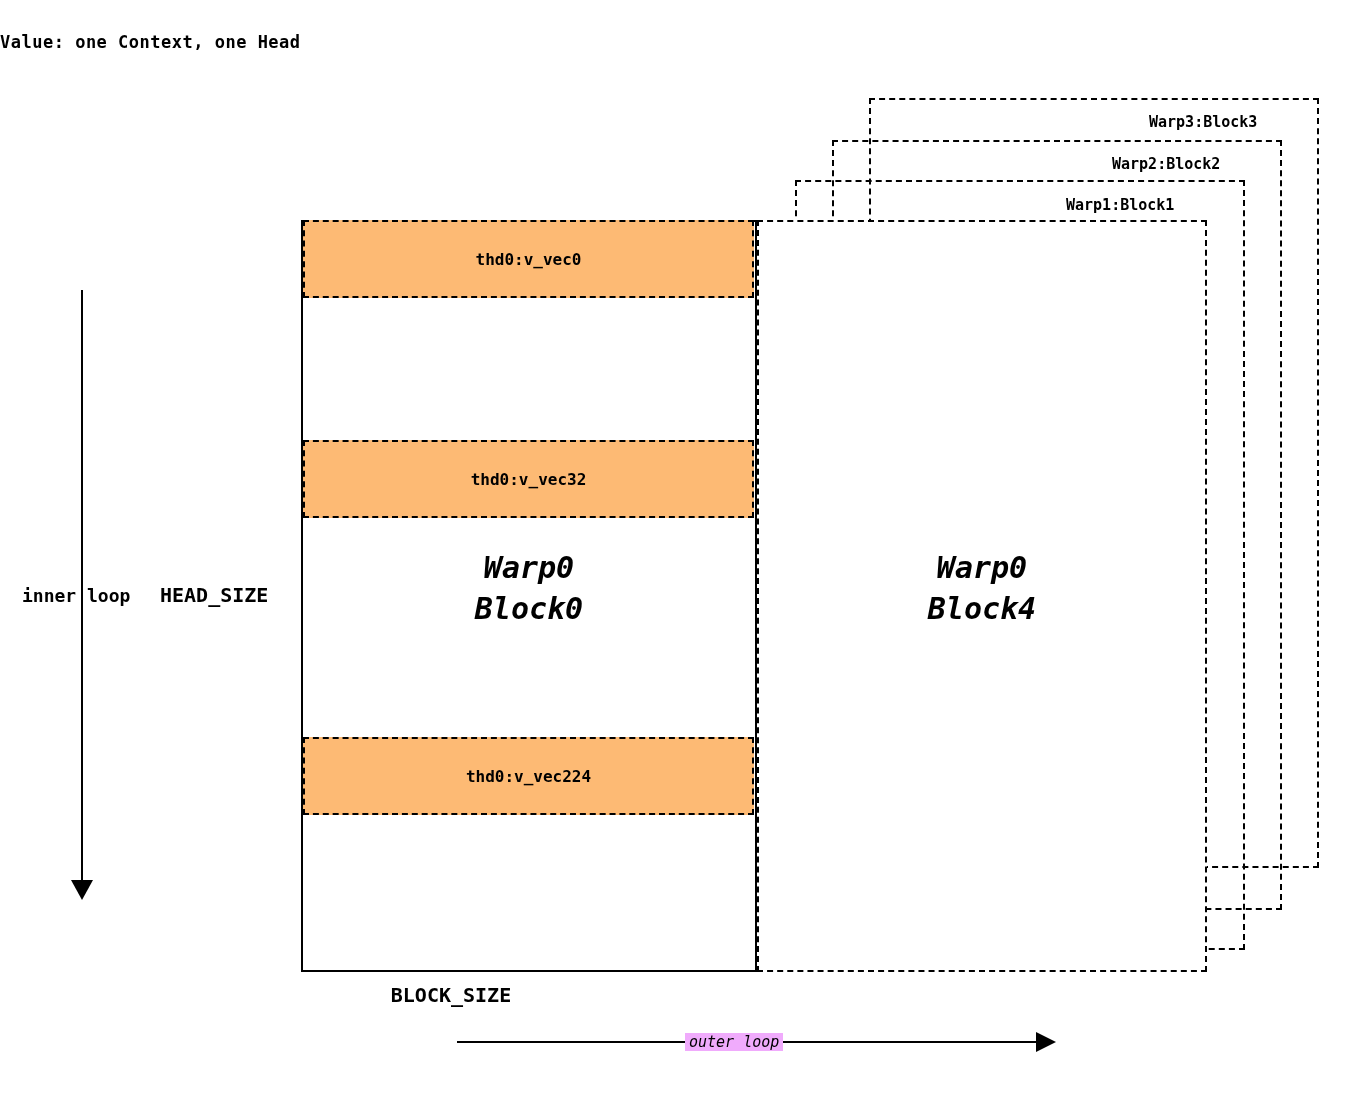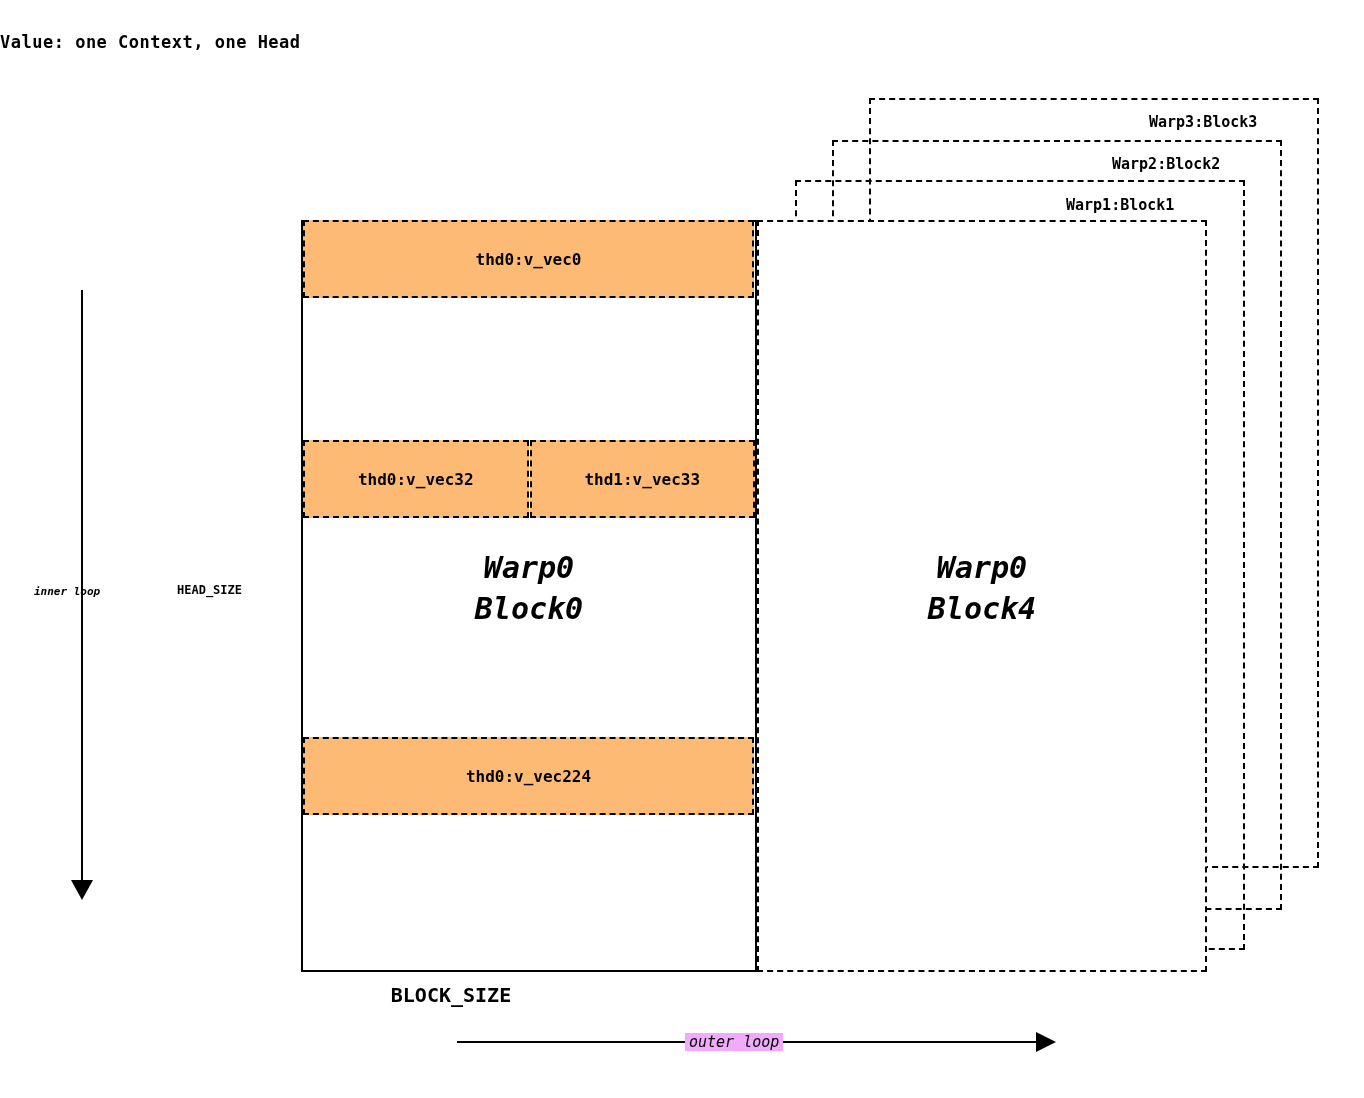--- a/index.html
+++ b/index.html
@@ -124,35 +124,33 @@
     left: 71px;
     top: 880px;
     width: 0;
     height: 0;
     border-left: 11px solid transparent;
     border-right: 11px solid transparent;
     border-top: 20px solid #000;
   }
   #inner-loop-label {
     position: absolute;
-    left: 34px;
+    left: 22px;
     top: 585px;
-    font-size: 11px;
-    font-style: italic;
+    font-size: 18px;
     font-weight: bold;
     white-space: nowrap;
   }
   #head-size-label {
     position: absolute;
     left: 160px;
     top: 583px;
-    font-size: 12px;
-    font-weight: bold;
-    white-space: nowrap;
-    margin-left: 17px;
+    font-size: 20px;
+    font-weight: bold;
+    white-space: nowrap;
   }
 
   
   #block-size-label {
     position: absolute;
     left: 301px;
     top: 983px;
     width: 300px;
     text-align: center;
     font-size: 20px;
@@ -208,21 +206,20 @@
 
 <div id="block0-card"></div>
 <div id="block0-text">Warp0
 Block0</div>
 
 <div class="thd-row" style="top:220px;">
   <div class="thd-cell left">thd0:v_vec0</div>
 </div>
 <div class="thd-row" style="top:440px;">
   <div class="thd-cell left">thd0:v_vec32</div>
-  <div class="thd-cell right">thd1:v_vec33</div>
 </div>
 <div class="thd-row" style="top:737px;gap:48px;">
   <div class="thd-cell left">thd0:v_vec224</div>
 </div>
 
 <div id="inner-arrow-line"></div>
 <div id="inner-arrow-head"></div>
 <div id="inner-loop-label">inner loop</div>
 <div id="head-size-label">HEAD_SIZE</div>
 

